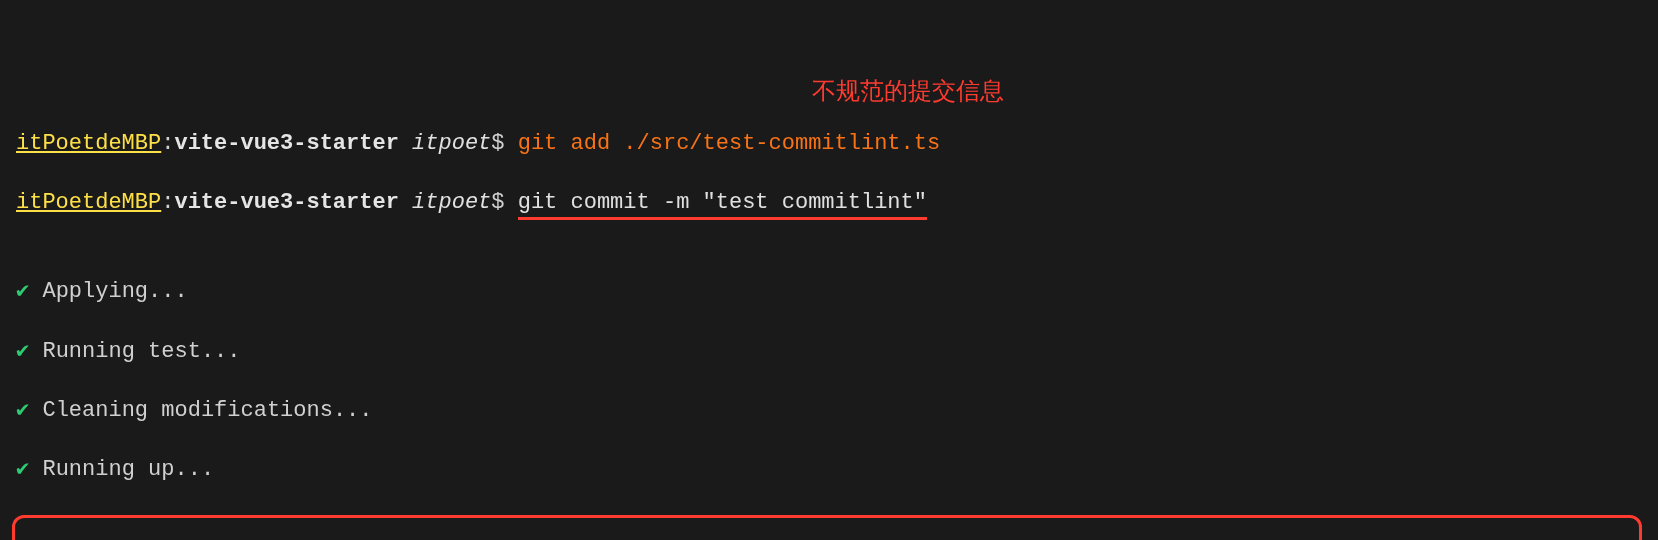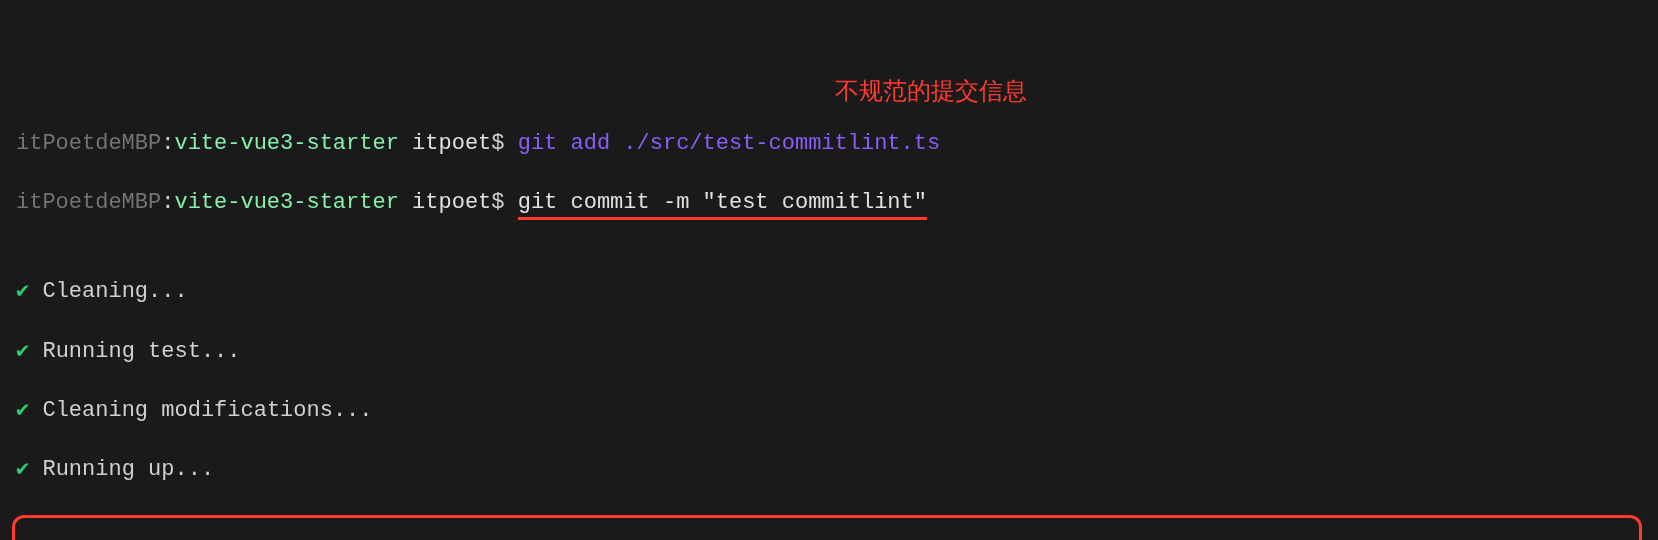--- a/index.html
+++ b/index.html
@@ -9,24 +9,24 @@
       font-family: 'Menlo', 'Monaco', 'Courier New', monospace;
       font-size: 22px;
       line-height: 1.35;
       padding: 10px 16px;
       width: 1658px;
       min-height: 540px;
       white-space: pre;
       position: relative;
     }
     .line { display: block; }
-    .prompt-host { color: #737373; }
-    .prompt-path { color: #86efac; }
-    .prompt-user { color: #e0e0e0; }
-    .command { color: #8b5cf6; }
+    .prompt-host { color: #fde047; text-decoration: underline; }
+    .prompt-path { color: #e5e5e5; font-weight: bold; }
+    .prompt-user { color: #e0e0e0; font-style: italic; }
+    .command { color: #f97316; }
     .command-underlined {
       color: #e0e0e0;
       border-bottom: 3px solid #ff3b30;
       padding-bottom: 2px;
     }
     .check { color: #2ecc71; font-weight: bold; }
     .task { color: #d0d0d0; }
     .annotation {
       color: #ff3b30;
       position: absolute;
@@ -43,22 +43,22 @@
       min-width: 1630px;
     }
   </style>
 </head>
 <body>
 
 
 
 <div class="line"><span class="prompt-host">itPoetdeMBP</span><span>:</span><span class="prompt-path">vite-vue3-starter</span> <span class="prompt-user">itpoet</span><span>$</span> <span class="command">git add ./src/test-commitlint.ts</span></div>
 <div class="line"><span class="prompt-host">itPoetdeMBP</span><span>:</span><span class="prompt-path">vite-vue3-starter</span> <span class="prompt-user">itpoet</span><span>$</span> <span class="command-underlined">git commit -m "test commitlint"</span></div>
-<div class="annotation" style="left:835px; top:75px;">不规范的提交信息</div>
-<div class="line"><span class="check">✔</span> <span class="task">Cleaning...</span></div>
+<div class="annotation" style="left:812px; top:75px;">不规范的提交信息</div>
+<div class="line"><span class="check">✔</span> <span class="task">Applying...</span></div>
 <div class="line"><span class="check">✔</span> <span class="task">Running test...</span></div>
 <div class="line"><span class="check">✔</span> <span class="task">Cleaning modifications...</span></div>
 <div class="line"><span class="check">✔</span> <span class="task">Running up...</span></div>
 <div class="error-box">
 
 
 
 
 
 

